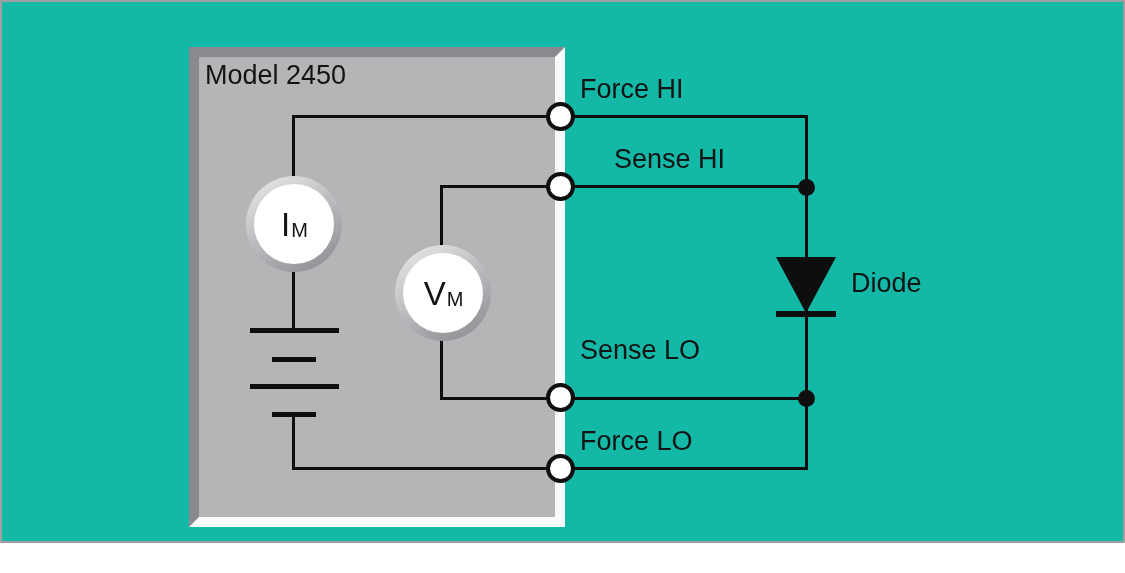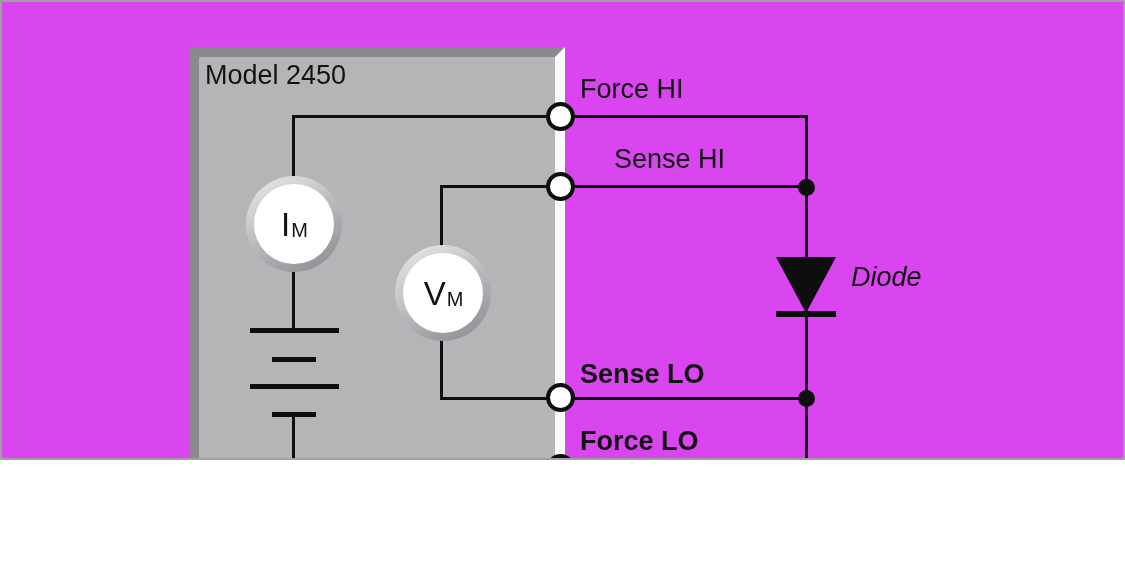--- a/index.html
+++ b/index.html
@@ -3,23 +3,23 @@
 <meta charset="utf-8">
 <style>
   html, body { margin: 0; padding: 0; }
   body {
     font-family: "Liberation Sans", sans-serif;
     background: #ffffff;
   }
   .canvas {
     position: relative;
     width: 1125px;
-    height: 460px;
+    height: 543px;
     box-sizing: border-box;
-    background: #d946ef;
+    background: #14b8a6;
     border: 2px solid #a0a0a2;
     overflow: hidden;
   }
   
   .smu-box {
     position: absolute;
     left: 187px; top: 45px;
     width: 376px; height: 480px;
     box-sizing: border-box;
     background: #b5b5b8;
@@ -144,18 +144,18 @@
   <div class="terminal" style="left:544px; top:452px;"></div>
 
   <div class="dot" style="left:796px; top:177px;"></div>
   <div class="dot" style="left:796px; top:388px;"></div>
 
   <div class="diode-triangle"></div>
   <div class="diode-bar"></div>
 
   <div class="lbl" style="left:578px; top:72px;">Force HI</div>
   <div class="lbl" style="left:578px; top:142px;margin-left:34px;">Sense HI</div>
-  <div class="lbl" style="left:578px; top:357px;font-weight:bold;">Sense LO</div>
-  <div class="lbl" style="left:578px; top:424px;font-weight:bold;">Force LO</div>
+  <div class="lbl" style="left:578px; top:333px;">Sense LO</div>
+  <div class="lbl" style="left:578px; top:424px;">Force LO</div>
 
-  <div class="lbl" style="left:849px; top:260px;font-style:italic;">Diode</div>
+  <div class="lbl" style="left:849px; top:266px;">Diode</div>
 
 </div>
 
 </body></html>

